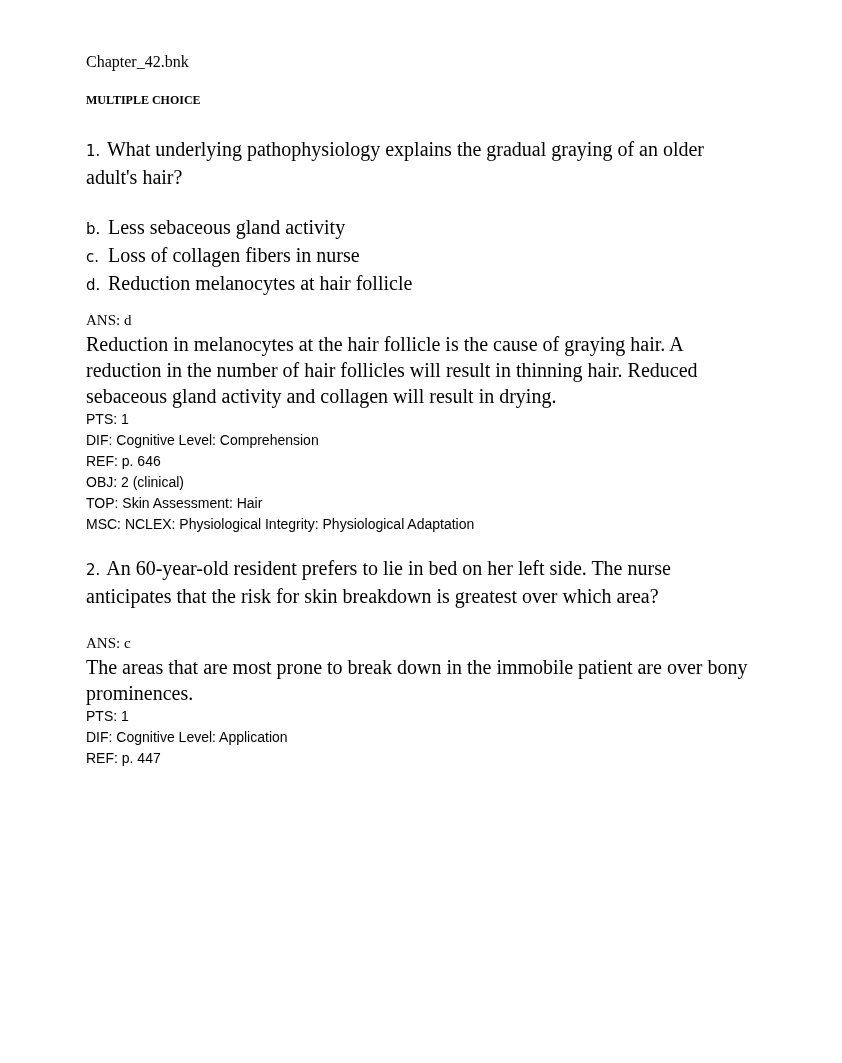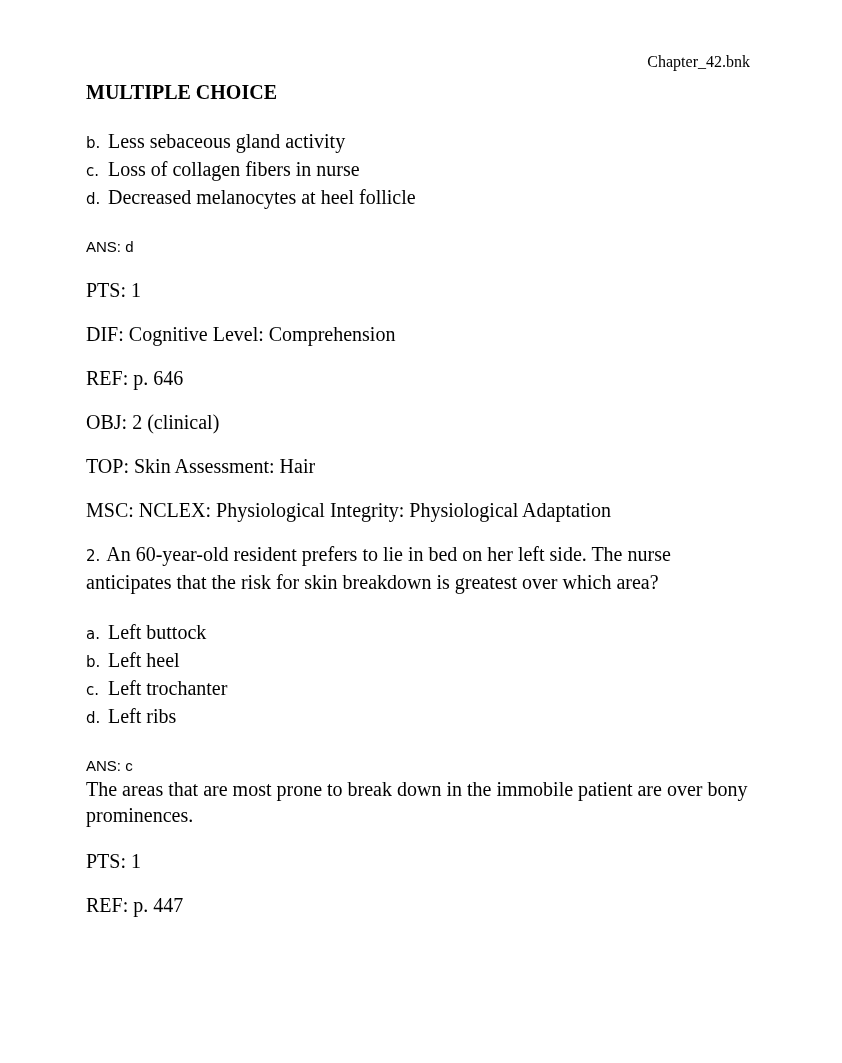--- a/index.html
+++ b/index.html
@@ -9,26 +9,25 @@
     height: 1063px;
     overflow: hidden;
     color: #000000;
     padding: 52px 92px 0 86px;
     font-family: "Liberation Serif", serif;
   }
   .filename {
     font-family: "Liberation Serif", serif;
     font-size: 16px;
     line-height: 20px;
-    margin-bottom: 10px;
-    text-align: right;
+    margin-bottom: 18px;
   }
   .section-heading {
     font-family: "Liberation Serif", serif;
-    font-size: 20px;
+    font-size: 12px;
     font-weight: bold;
     line-height: 20px;
     margin-bottom: 26px;
   }
   .question { margin-bottom: 20px; }
   .qtext {
     font-family: "Liberation Serif", serif;
     font-size: 20px;
     line-height: 26px;
     margin-bottom: 24px;
@@ -42,75 +41,70 @@
   .option {
     font-family: "Liberation Serif", serif;
     font-size: 20px;
     line-height: 26px;
   }
   .letter {
     display: inline-block;
     width: 22px;
   }
   .answer-line {
-    font-family: Liberation Sans, sans-serif;
+    font-family: Liberation Serif, serif;
     font-size: 15px;
     line-height: 21px;
-    margin-top: 24px;
   }
   .rationale {
     font-family: "Liberation Serif", serif;
     font-size: 20px;
     line-height: 26px;
   }
   .meta-line {
-    font-family: Liberation Serif, serif;
-    font-size: 20px;
+    font-family: Liberation Sans, sans-serif;
+    font-size: 14px;
     line-height: 21px;
-    margin-top: 23px;
   }
 </style>
 </head>
 <body>
 
 <div class="filename">Chapter_42.bnk</div>
 <div class="section-heading">MULTIPLE CHOICE</div>
 
 <section class="question">
+  <p class="qtext"><span class="qnum">1.</span> <span>What underlying pathophysiology explains the gradual graying of an older adult's hair?</span></p>
 
   <div class="options">
     <div class="option"><span class="letter">b.</span><span>Less sebaceous gland activity</span></div>
     <div class="option"><span class="letter">c.</span><span>Loss of collagen fibers in nurse</span></div>
-    <div class="option"><span class="letter">d.</span><span>Decreased melanocytes at heel follicle</span></div>
+    <div class="option"><span class="letter">d.</span><span>Reduction melanocytes at hair follicle</span></div>
   </div>
 
   <div class="answer-block">
     <div class="answer-line"><span>ANS:</span> <span>d</span></div>
+    <p class="rationale">Reduction in melanocytes at the hair follicle is the cause of graying hair. A reduction in the number of hair follicles will result in thinning hair. Reduced sebaceous gland activity and collagen will result in drying.</p>
     <div class="meta">
       <div class="meta-line"><span>PTS:</span> <span>1</span></div>
       <div class="meta-line"><span>DIF:</span> <span>Cognitive Level: Comprehension</span></div>
       <div class="meta-line"><span>REF:</span> <span>p. 646</span></div>
       <div class="meta-line"><span>OBJ:</span> <span>2 (clinical)</span></div>
       <div class="meta-line"><span>TOP:</span> <span>Skin Assessment: Hair</span></div>
       <div class="meta-line"><span>MSC:</span> <span>NCLEX: Physiological Integrity: Physiological Adaptation</span></div>
     </div>
   </div>
 </section>
 
 <section class="question">
   <p class="qtext"><span class="qnum">2.</span> <span>An 60-year-old resident prefers to lie in bed on her left side. The nurse anticipates that the risk for skin breakdown is greatest over which area?</span></p>
 
-  <div class="options">
-    <div class="option"><span class="letter">a.</span><span>Left buttock</span></div>
-    <div class="option"><span class="letter">b.</span><span>Left heel</span></div>
-    <div class="option"><span class="letter">c.</span><span>Left trochanter</span></div>
-    <div class="option"><span class="letter">d.</span><span>Left ribs</span></div>
-  </div>
 
   <div class="answer-block">
     <div class="answer-line"><span>ANS:</span> <span>c</span></div>
     <p class="rationale">The areas that are most prone to break down in the immobile patient are over bony prominences.</p>
     <div class="meta">
       <div class="meta-line"><span>PTS:</span> <span>1</span></div>
+      <div class="meta-line"><span>DIF:</span> <span>Cognitive Level: Application</span></div>
       <div class="meta-line"><span>REF:</span> <span>p. 447</span></div>
     </div>
   </div>
 </section>
 
 </body></html>

